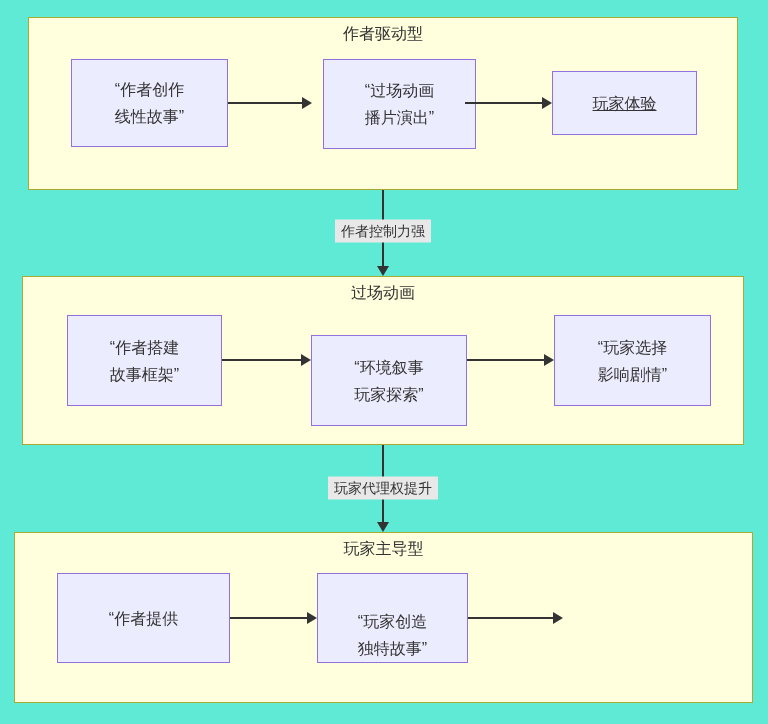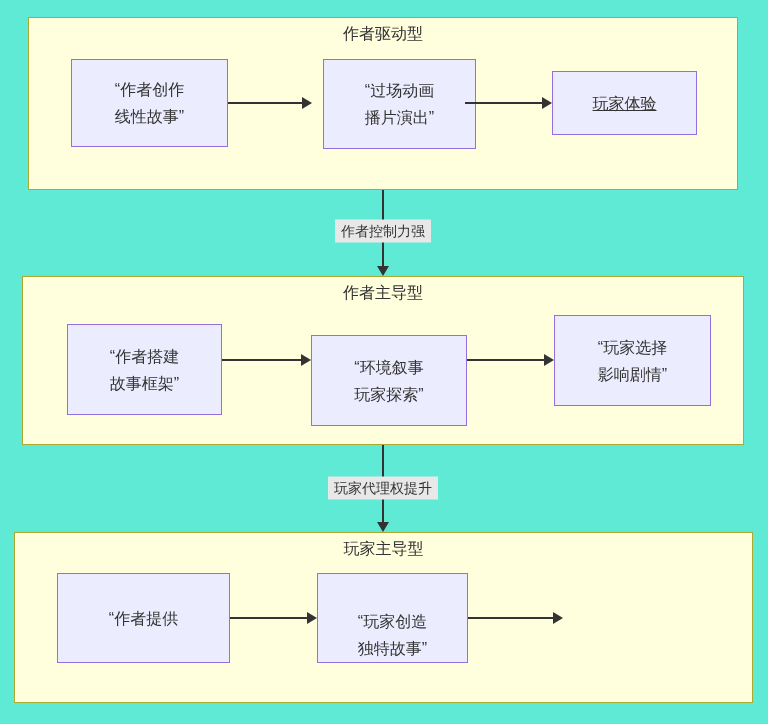--- a/index.html
+++ b/index.html
@@ -42,21 +42,21 @@
 
   
   #c1{left:28px;top:17px;width:710px;height:173px;}
   #c2{left:22px;top:276px;width:722px;height:169px;}
   #c3{left:14px;top:532px;width:739px;height:171px;}
 
   
   #n-a{left:71px;top:59px;width:157px;height:88px;}
   #n-b{left:323px;top:59px;width:153px;height:90px;}
   #n-c{left:552px;top:71px;width:145px;height:64px;text-decoration:underline;}
-  #n-d{left:67px;top:315px;width:155px;height:91px;margin-top:9px;}
+  #n-d{left:67px;top:315px;width:155px;height:91px;}
   #n-e{left:311px;top:315px;width:156px;height:91px;margin-top:20px;}
   #n-f{left:554px;top:315px;width:157px;height:91px;}
   #n-g{left:57px;top:573px;width:173px;height:90px;}
   #n-h{left:317px;top:573px;width:151px;height:90px;justify-content:flex-end;}
   #n-i{left:563px;top:573px;width:155px;height:90px;}
 
   
   #l-ab{left:228px;top:102px;width:74px;}  #h-ab{left:302px;top:97px;}
   #l-bc{left:465px;top:102px;width:77px;}  #h-bc{left:542px;top:97px;}
   #l-de{left:222px;top:359px;width:79px;}  #h-de{left:301px;top:354px;}
@@ -93,21 +93,21 @@
   <div class="hline" id="l-ab"></div>
   <div class="arrow-right" id="h-ab"></div>
   <div class="hline" id="l-bc"></div>
   <div class="arrow-right" id="h-bc"></div>
 
   <div class="vline" id="l-v1"></div>
   <div class="arrow-down" id="h-v1"></div>
   <div class="edge-label" id="el-1">作者控制力强</div>
 
   <div class="cluster" id="c2">
-    <div class="cluster-title">作者主导型</div>
+    <div class="cluster-title">过场动画</div>
   </div>
   <div class="node" id="n-d">
     <span>“作者搭建</span>
     <span>故事框架”</span>
   </div>
   <div class="node" id="n-e">
     <span>“环境叙事</span>
     <span>玩家探索”</span>
   </div>
   <div class="node" id="n-f">

